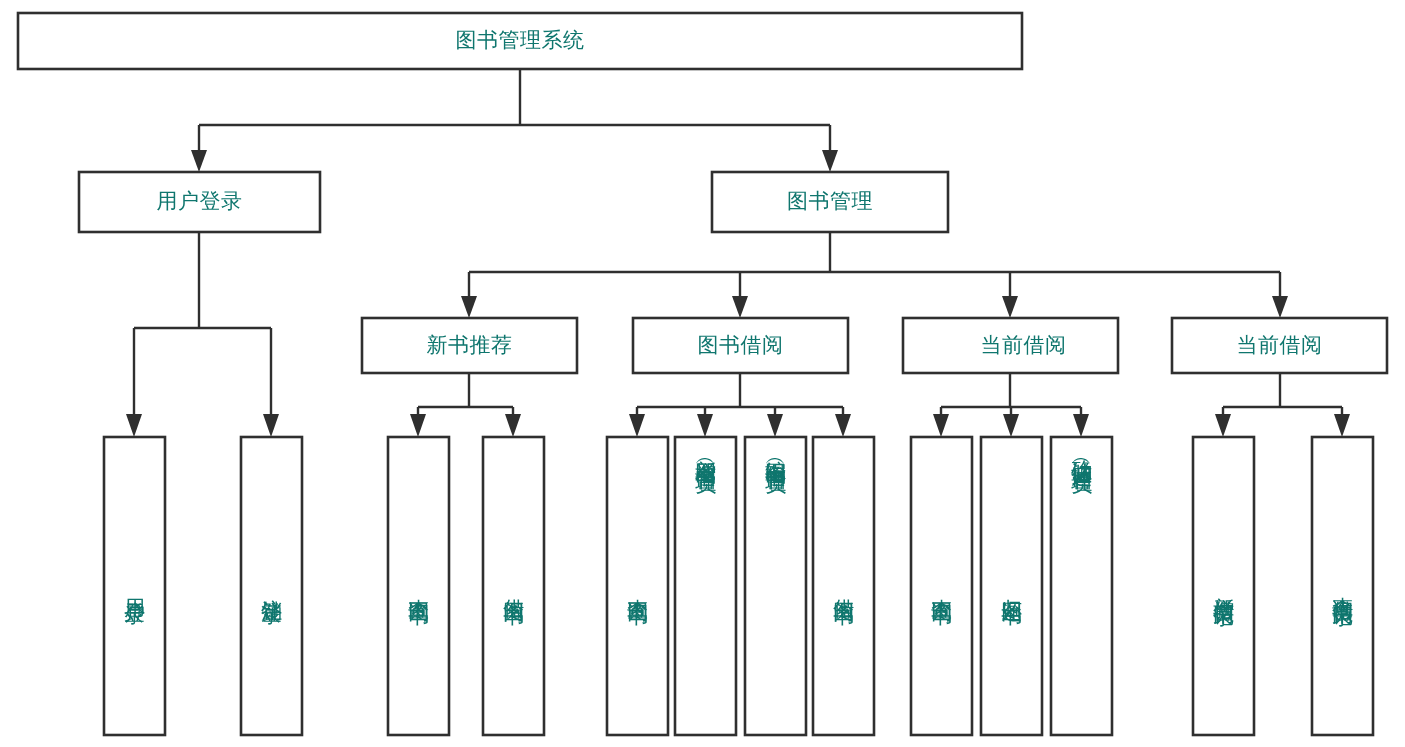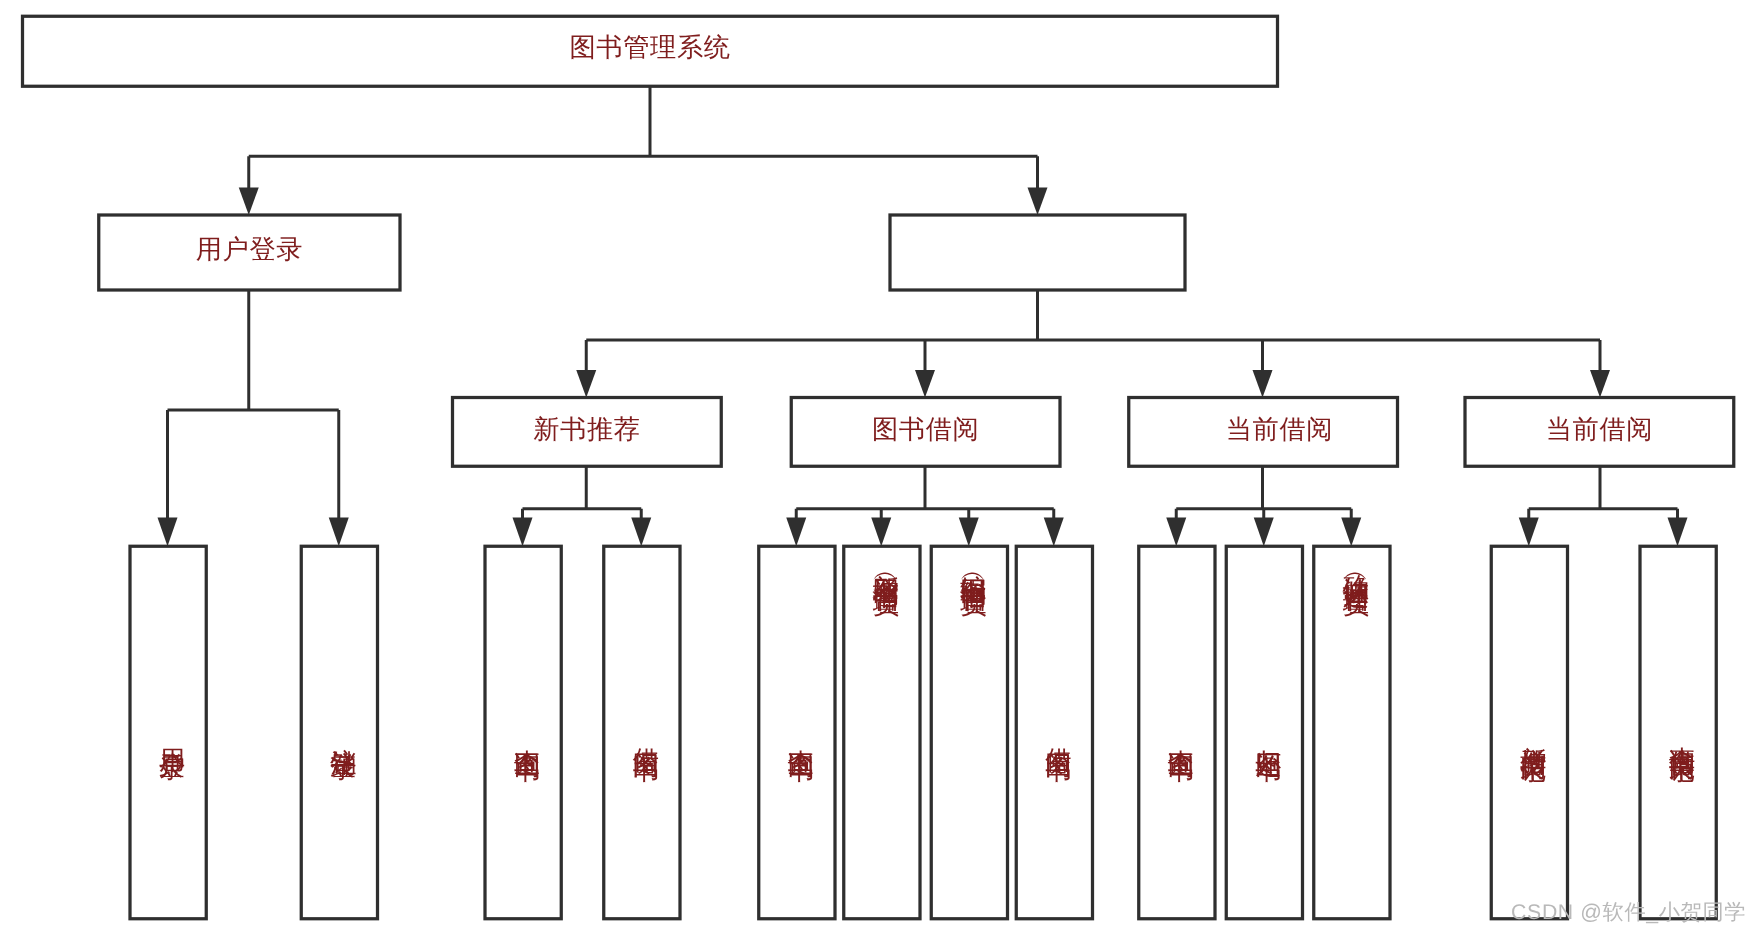--- a/index.html
+++ b/index.html
@@ -39,24 +39,24 @@
   }
   .arrow-head {
     fill: #2f2f2f;
     stroke: none;
   }
   .node-label {
     position: absolute;
     display: flex;
     align-items: center;
     justify-content: center;
-    color: #7f1d1d;
+    color: #0f766e;
     text-align: left;
     pointer-events: none;
-    font-family: Liberation Mono, monospace;
+    font-family: Liberation Serif, serif;
   }
   .node-label.horizontal {
     font-size: 21px;
     letter-spacing: 0.5px;
     line-height: 1.2;
   }
   .node-label.vertical {
     writing-mode: vertical-rl;
     text-orientation: upright;
     font-size: 21px;
@@ -173,20 +173,23 @@
 
   </svg>
 
   <div class="node-box" style="left:18px;top:13px;width:1004px;height:56px;">
     <div class="node-label horizontal" style="width:100%;height:100%;">图书管理系统</div>
   </div>
 
   <div class="node-box" style="left:79px;top:172px;width:241px;height:60px;">
     <div class="node-label horizontal" style="width:100%;height:100%;">用户登录</div>
   </div>
+  <div class="node-box" style="left:712px;top:172px;width:236px;height:60px;">
+    <div class="node-label horizontal" style="width:100%;height:100%;">图书管理</div>
+  </div>
 
   <div class="node-box" style="left:362px;top:318px;width:215px;height:55px;">
     <div class="node-label horizontal" style="width:100%;height:100%;">新书推荐</div>
   </div>
   <div class="node-box" style="left:633px;top:318px;width:215px;height:55px;border-radius:15px;">
     <div class="node-label horizontal" style="width:100%;height:100%;">图书借阅</div>
   </div>
   <div class="node-box" style="left:903px;top:318px;width:241px;height:55px;">
     <div class="node-label horizontal" style="width:100%;height:100%;">当前借阅</div>
   </div>
@@ -231,15 +234,14 @@
     <div class="node-label vertical" style="width:100%;height:100%;justify-content:flex-start;padding-top:6px;box-sizing:border-box;">确认归还（管理员）</div>
   </div>
 
   <div class="node-box" style="left:1193px;top:437px;width:61px;height:298px;">
     <div class="node-label vertical" style="width:100%;height:100%;">新增借阅记录</div>
   </div>
   <div class="node-box" style="left:1312px;top:437px;width:61px;height:298px;">
     <div class="node-label vertical" style="width:100%;height:100%;">查询借阅记录</div>
   </div>
 
-  <div class="watermark">CSDN @软件_小贺同学</div>
 
 </div>
 
 </body></html>

